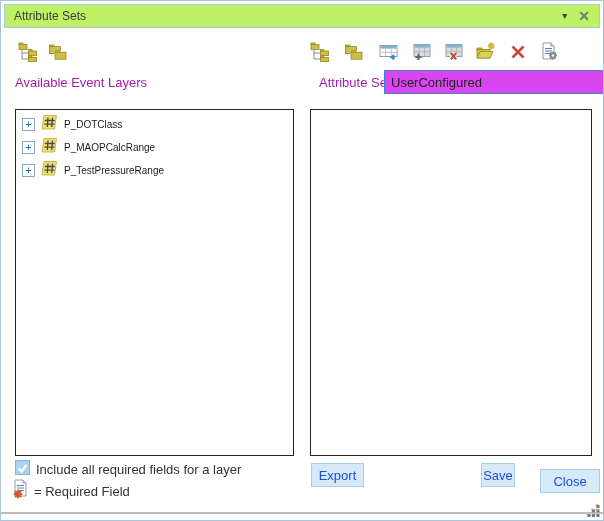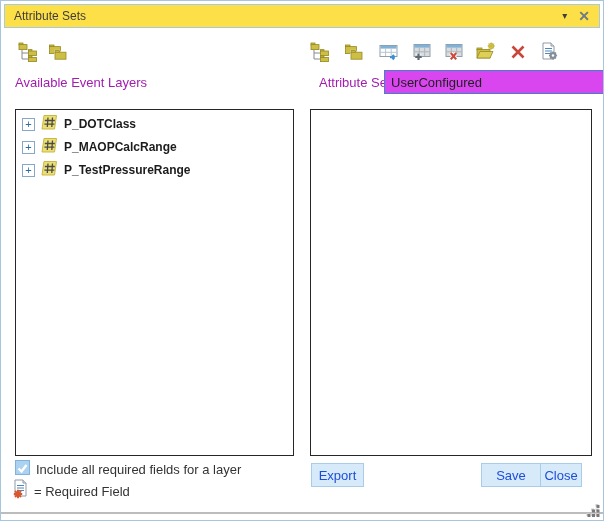--- a/index.html
+++ b/index.html
@@ -4,21 +4,21 @@
 <style>
   * { box-sizing: border-box; }
   html,body { margin:0; padding:0; background:#fff; }
   body { width:604px; height:521px; font-family:"Liberation Sans", sans-serif; position:relative; }
 
   .window { position:absolute; left:0; top:0; width:604px; height:521px;
             border:1px solid #a7c6de; background:#fff; overflow:hidden; }
 
   
   .titlebar { position:absolute; left:3px; top:3px; right:3px; height:24px;
-              background:#fde047; border:1px solid #a6c9e6;
+              background:#bef264; border:1px solid #a6c9e6;
               display:flex; align-items:center; }
   .titlebar-title { margin-left:9px; font-size:12px; color:#3d3d3d; }
   .titlebar-controls { margin-left:auto; display:flex; align-items:center; gap:11px; padding-right:9px; }
   .collapse-glyph { font-size:10px; color:#3f3f3f; line-height:1; cursor:default; }
   .close-glyph { font-size:14px; font-weight:bold; color:#6d7a87; line-height:1; cursor:default; }
 
   
   .ico { position:absolute; top:41px; width:20px; height:20px; }
   .ico svg { display:block; }
 
@@ -38,36 +38,36 @@
   .panel { position:absolute; top:108px; height:347px; background:#fff; border:1px solid #262626; }
   .panel-left { left:14px; width:279px; }
   .panel-right { left:309px; width:282px; }
 
   .tree-row { position:absolute; left:6px; height:20px; display:flex; align-items:center; }
   .expander { width:13px; height:13px; border:1px solid #86a7c7; background:#fff;
               color:#2b6ca3; font-size:11px; line-height:11px;
               display:flex; align-items:center; justify-content:center;
               margin-right:6px; flex:none; }
   .tree-icon { margin-right:5px; flex:none; }
-  .tree-label { font-size:12px; color:#1c1c1c; white-space:nowrap;font-weight:bold; }
+  .tree-label { font-size:10px; color:#1c1c1c; white-space:nowrap; }
 
   
   .checkbox { position:absolute; left:14px; top:459px; width:15px; height:15px;
               background:#abd2f1; border:1px solid #7fb2dd; }
   .footer-text { position:absolute; font-size:13px; color:#333; white-space:nowrap; }
   .req-icon { position:absolute; left:11px; top:478px; }
 
   .btn { position:absolute; top:462px; height:24px;
          background:#d6eafa; border:1px solid #a9cce9;
          font-size:13px; color:#1d4ed8;
          display:flex; align-items:center; justify-content:center; cursor:default; }
   .btn-export { left:310px; width:53px; }
   .btn-import { left:368px; width:53px; }
-  .btn-save   { left:480px; width:60px; }
-  .btn-close  { left:539px; width:42px; }
+  .btn-save   { left:480px; width:34px; }
+  .btn-close  { left:539px; width:60px;margin-top:6px; }
 
   .bottom-edge { position:absolute; left:0; right:0; bottom:6px; height:2px; background:#bcbcbc; }
   .grip { position:absolute; right:3px; bottom:3px; width:14px; height:14px; }
 </style>
 </head>
 <body>
 
 <div class="window">
 
   <div class="titlebar">

